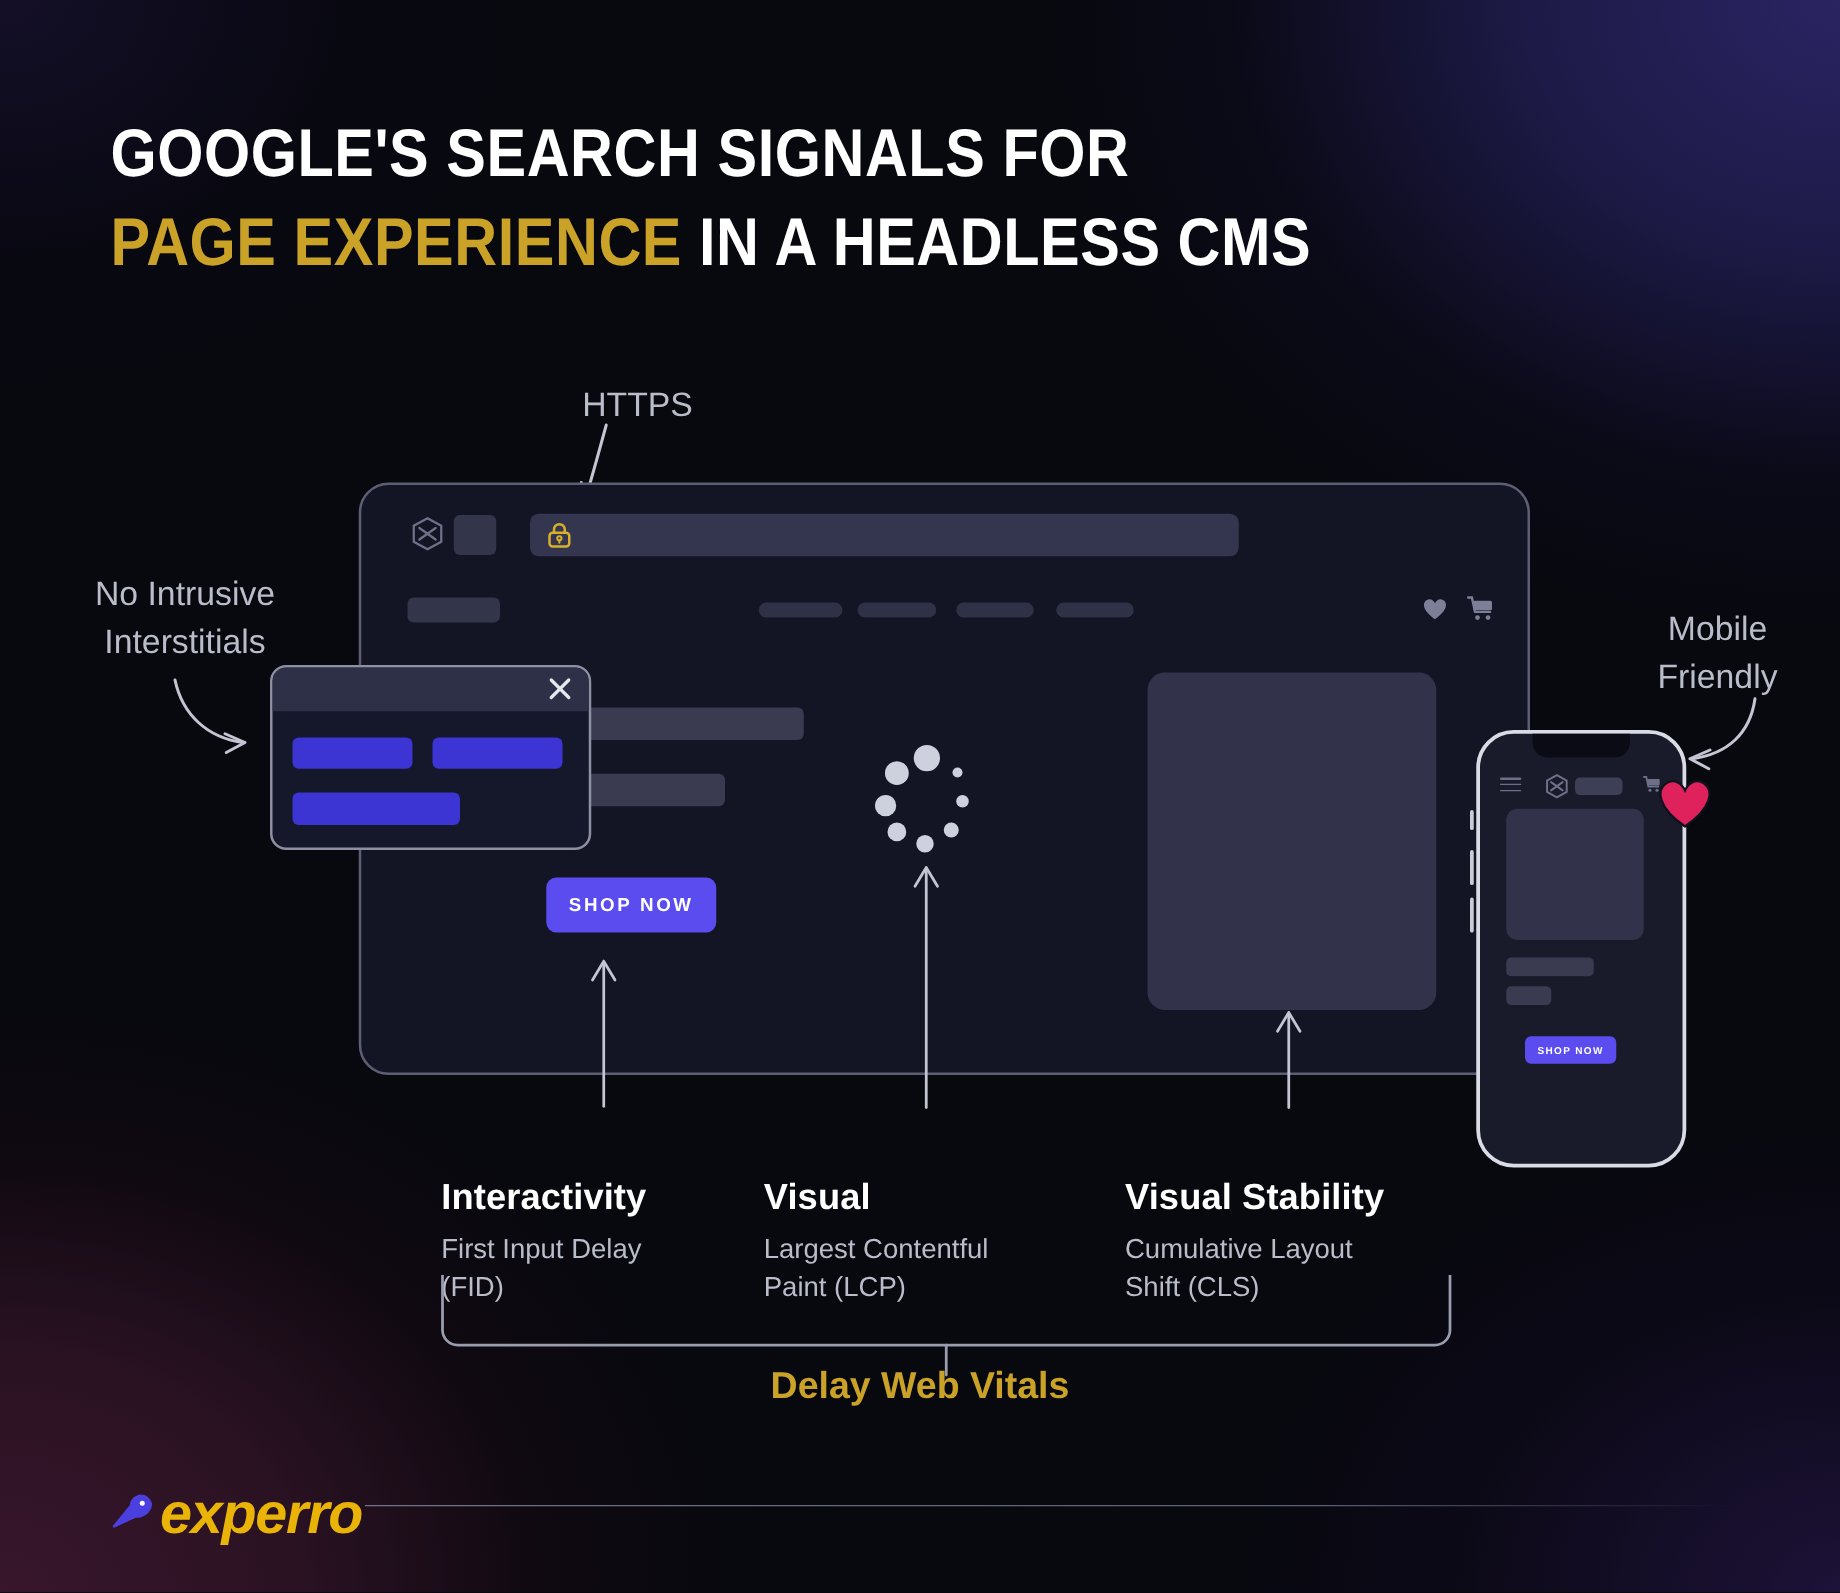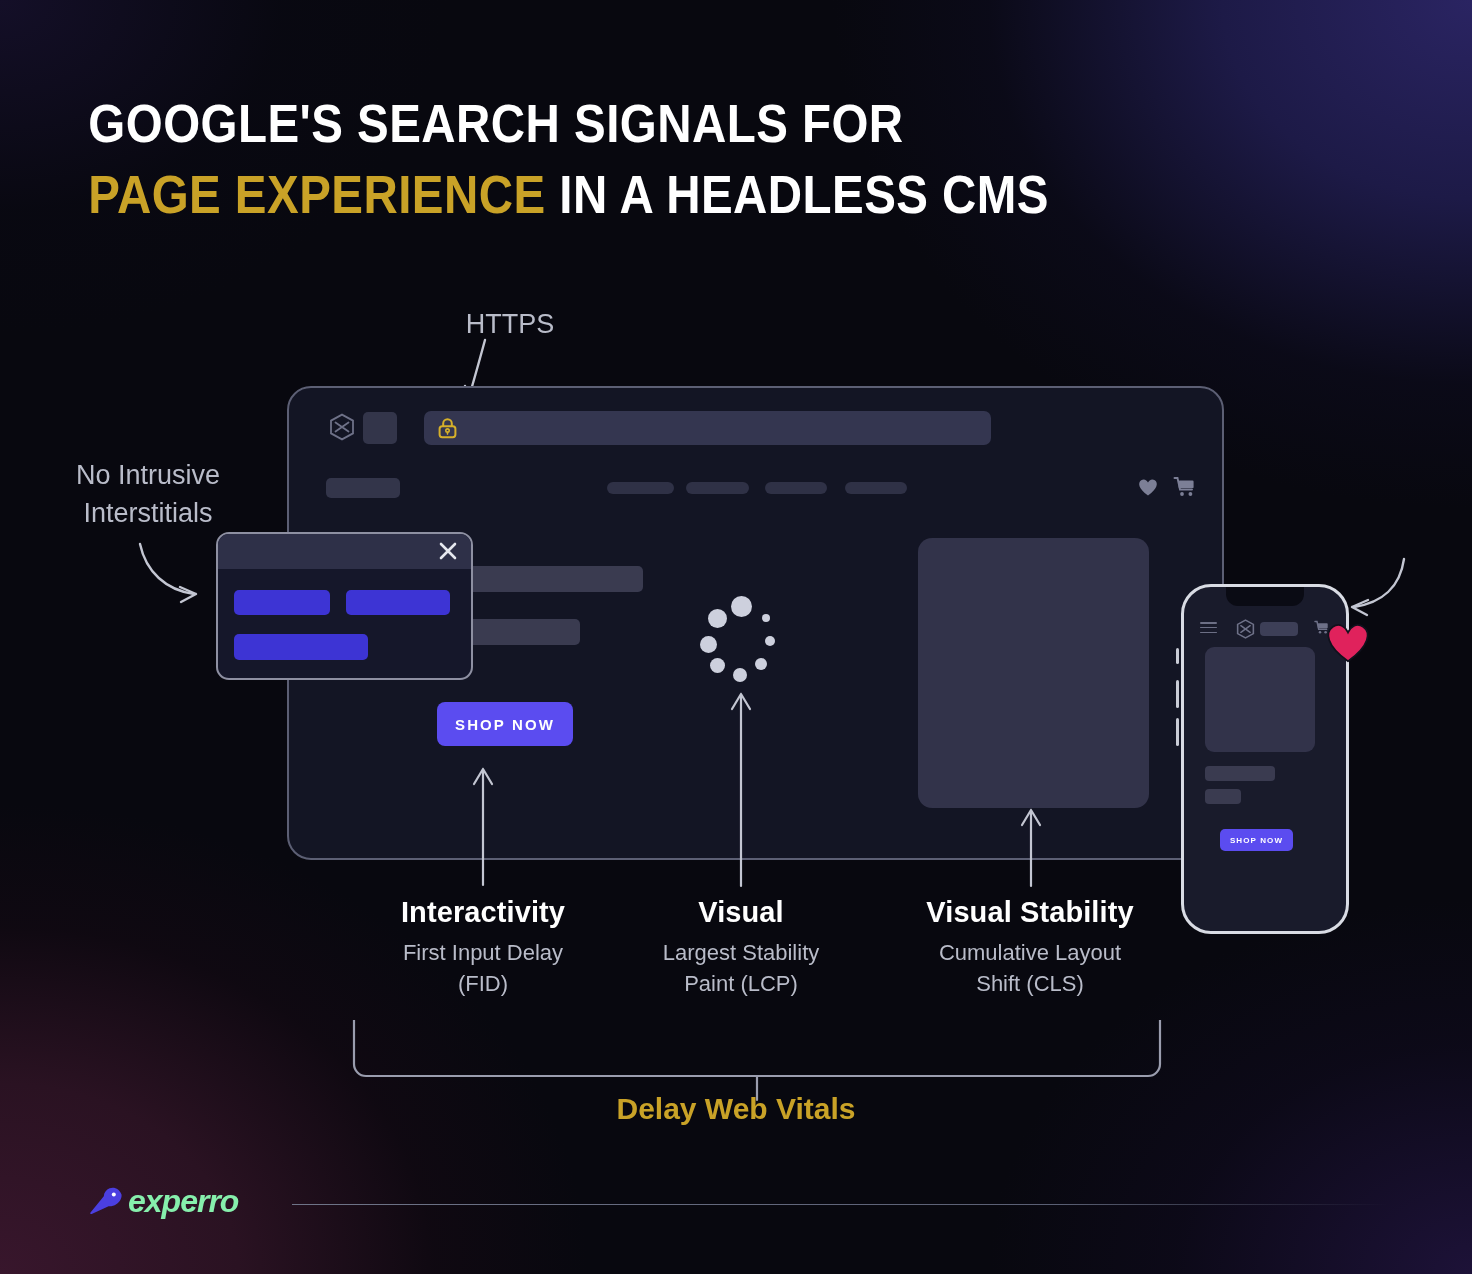--- a/index.html
+++ b/index.html
@@ -98,30 +98,30 @@
   .p-img { position:absolute; left:21px; top:60px; width:110px; height:105px; background:#32334a; border-radius:9px; }
   .p-b1 { position:absolute; left:21px; top:179px; width:70px; height:15px; background:#3a3b50; border-radius:4px; }
   .p-b2 { position:absolute; left:21px; top:202px; width:36px; height:15px; background:#3a3b50; border-radius:4px; }
   .p-shop { position:absolute; left:36px; top:242px; width:73px; height:22px;
     background:#5b4cf0; border-radius:5px; color:#fff; font-size:8px; font-weight:bold;
     letter-spacing:1.1px; display:flex; align-items:center; justify-content:center; }
   .p-sbtn { position:absolute; left:-6px; background:#c9ccd6; width:3px; border-radius:2px; }
   .heart-badge { position:absolute; left:1324px; top:620px; z-index:6; }
 
   
-  .metric { position:absolute; text-align:center; width:260px; }
+  .metric { position:absolute; text-align:left; width:260px;margin-top:46px; }
   .metric h3 { font-size:29px; color:#ffffff; font-weight:bold; letter-spacing:0.1px; }
   .metric p { font-size:22px; color:#b9bcc9; line-height:1.42; margin-top:8px; }
 
   .cwv { position:absolute; left:0; right:0; top:1092px; text-align:center;
     color:#c9a227; font-size:30px; font-weight:bold; }
 
   
   .footer-logo { position:absolute; left:88px; top:1183px; display:flex; align-items:center; }
-  .footer-word { color:#86efac; font-size:32px; font-weight:bold; font-style:italic;
+  .footer-word { color:#eab308; font-size:46px; font-weight:bold; font-style:italic;
     letter-spacing:-1px; margin-left:4px; }
   .footer-rule { position:absolute; left:292px; top:1204px; width:1096px; height:1px;
     background:linear-gradient(90deg,#6f7488 0%, #5a5f74 70%, rgba(90,95,116,0) 100%); }
 
   svg { display:block; overflow:visible; }
 </style>
 </head>
 <body>
 
 <div id="bg">
@@ -148,20 +148,24 @@
 
   <div class="anno center" style="left:30px; top:456px; width:236px;">
     <div>No Intrusive</div>
     <div>Interstitials</div>
   </div>
   <svg style="position:absolute; left:136px; top:542px;" width="74" height="62">
     <path d="M4 2 C 10 30, 30 48, 58 52" stroke="#c3c6d2" stroke-width="2.4" fill="none" stroke-linecap="round"></path>
     <path d="M60 52 L 44 45 M60 52 L 45 60" stroke="#c3c6d2" stroke-width="2.4" fill="none" stroke-linecap="round"></path>
   </svg>
 
+  <div class="anno right" style="left:1290px; top:484px; width:168px;">
+    <div>Mobile</div>
+    <div>Friendly</div>
+  </div>
   <svg style="position:absolute; left:1348px; top:557px;" width="62" height="58">
     <path d="M56 2 C 52 30, 34 46, 6 50" stroke="#c3c6d2" stroke-width="2.4" fill="none" stroke-linecap="round"></path>
     <path d="M4 50 L 20 43 M4 50 L 19 58" stroke="#c3c6d2" stroke-width="2.4" fill="none" stroke-linecap="round"></path>
   </svg>
 
   <div class="browser">
 
     <div class="browser-bar">
       <span class="hexlogo">
         <svg width="26" height="28" viewBox="0 0 26 28">
@@ -286,21 +290,21 @@
   <div class="metric" style="left:353px; top:896px;">
     <h3>Interactivity</h3>
     <p>
       <span>First Input Delay</span><br>
       <span>(FID)</span>
     </p>
   </div>
   <div class="metric" style="left:611px; top:896px;">
     <h3>Visual</h3>
     <p>
-      <span>Largest Stability</span><br>
+      <span>Largest Contentful</span><br>
       <span>Paint (LCP)</span>
     </p>
   </div>
   <div class="metric" style="left:900px; top:896px;">
     <h3>Visual Stability</h3>
     <p>
       <span>Cumulative Layout</span><br>
       <span>Shift (CLS)</span>
     </p>
   </div>

